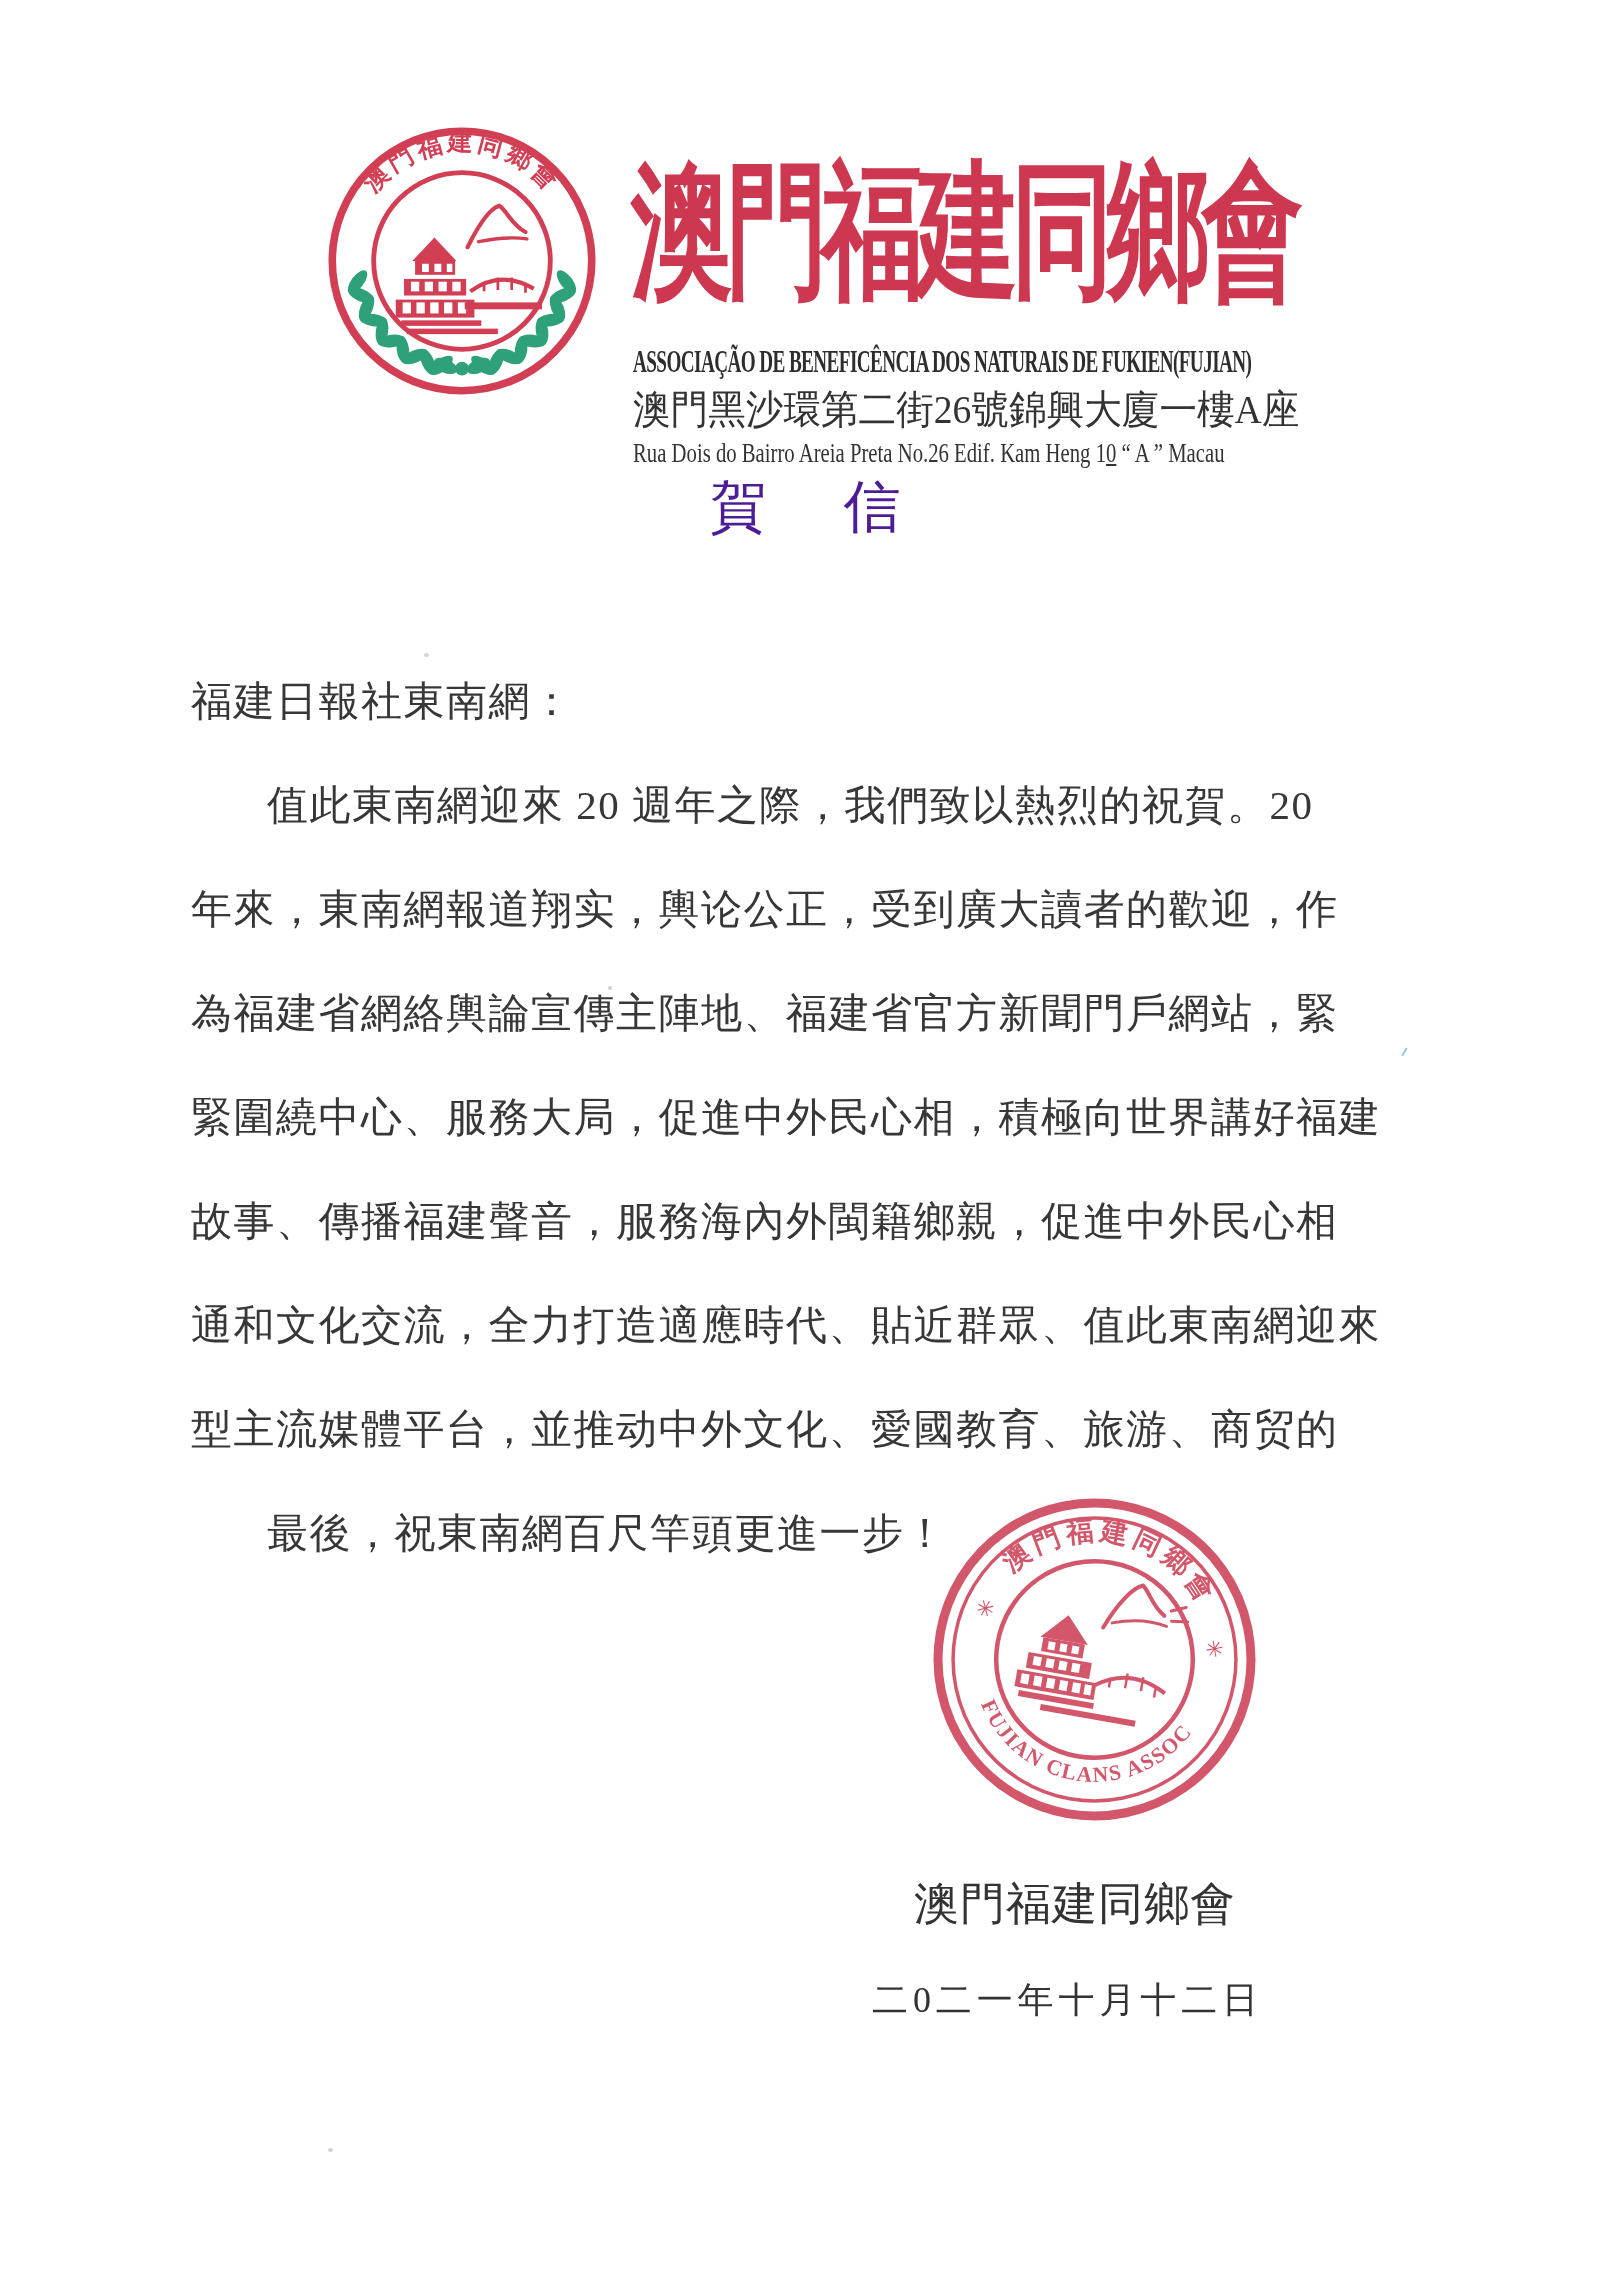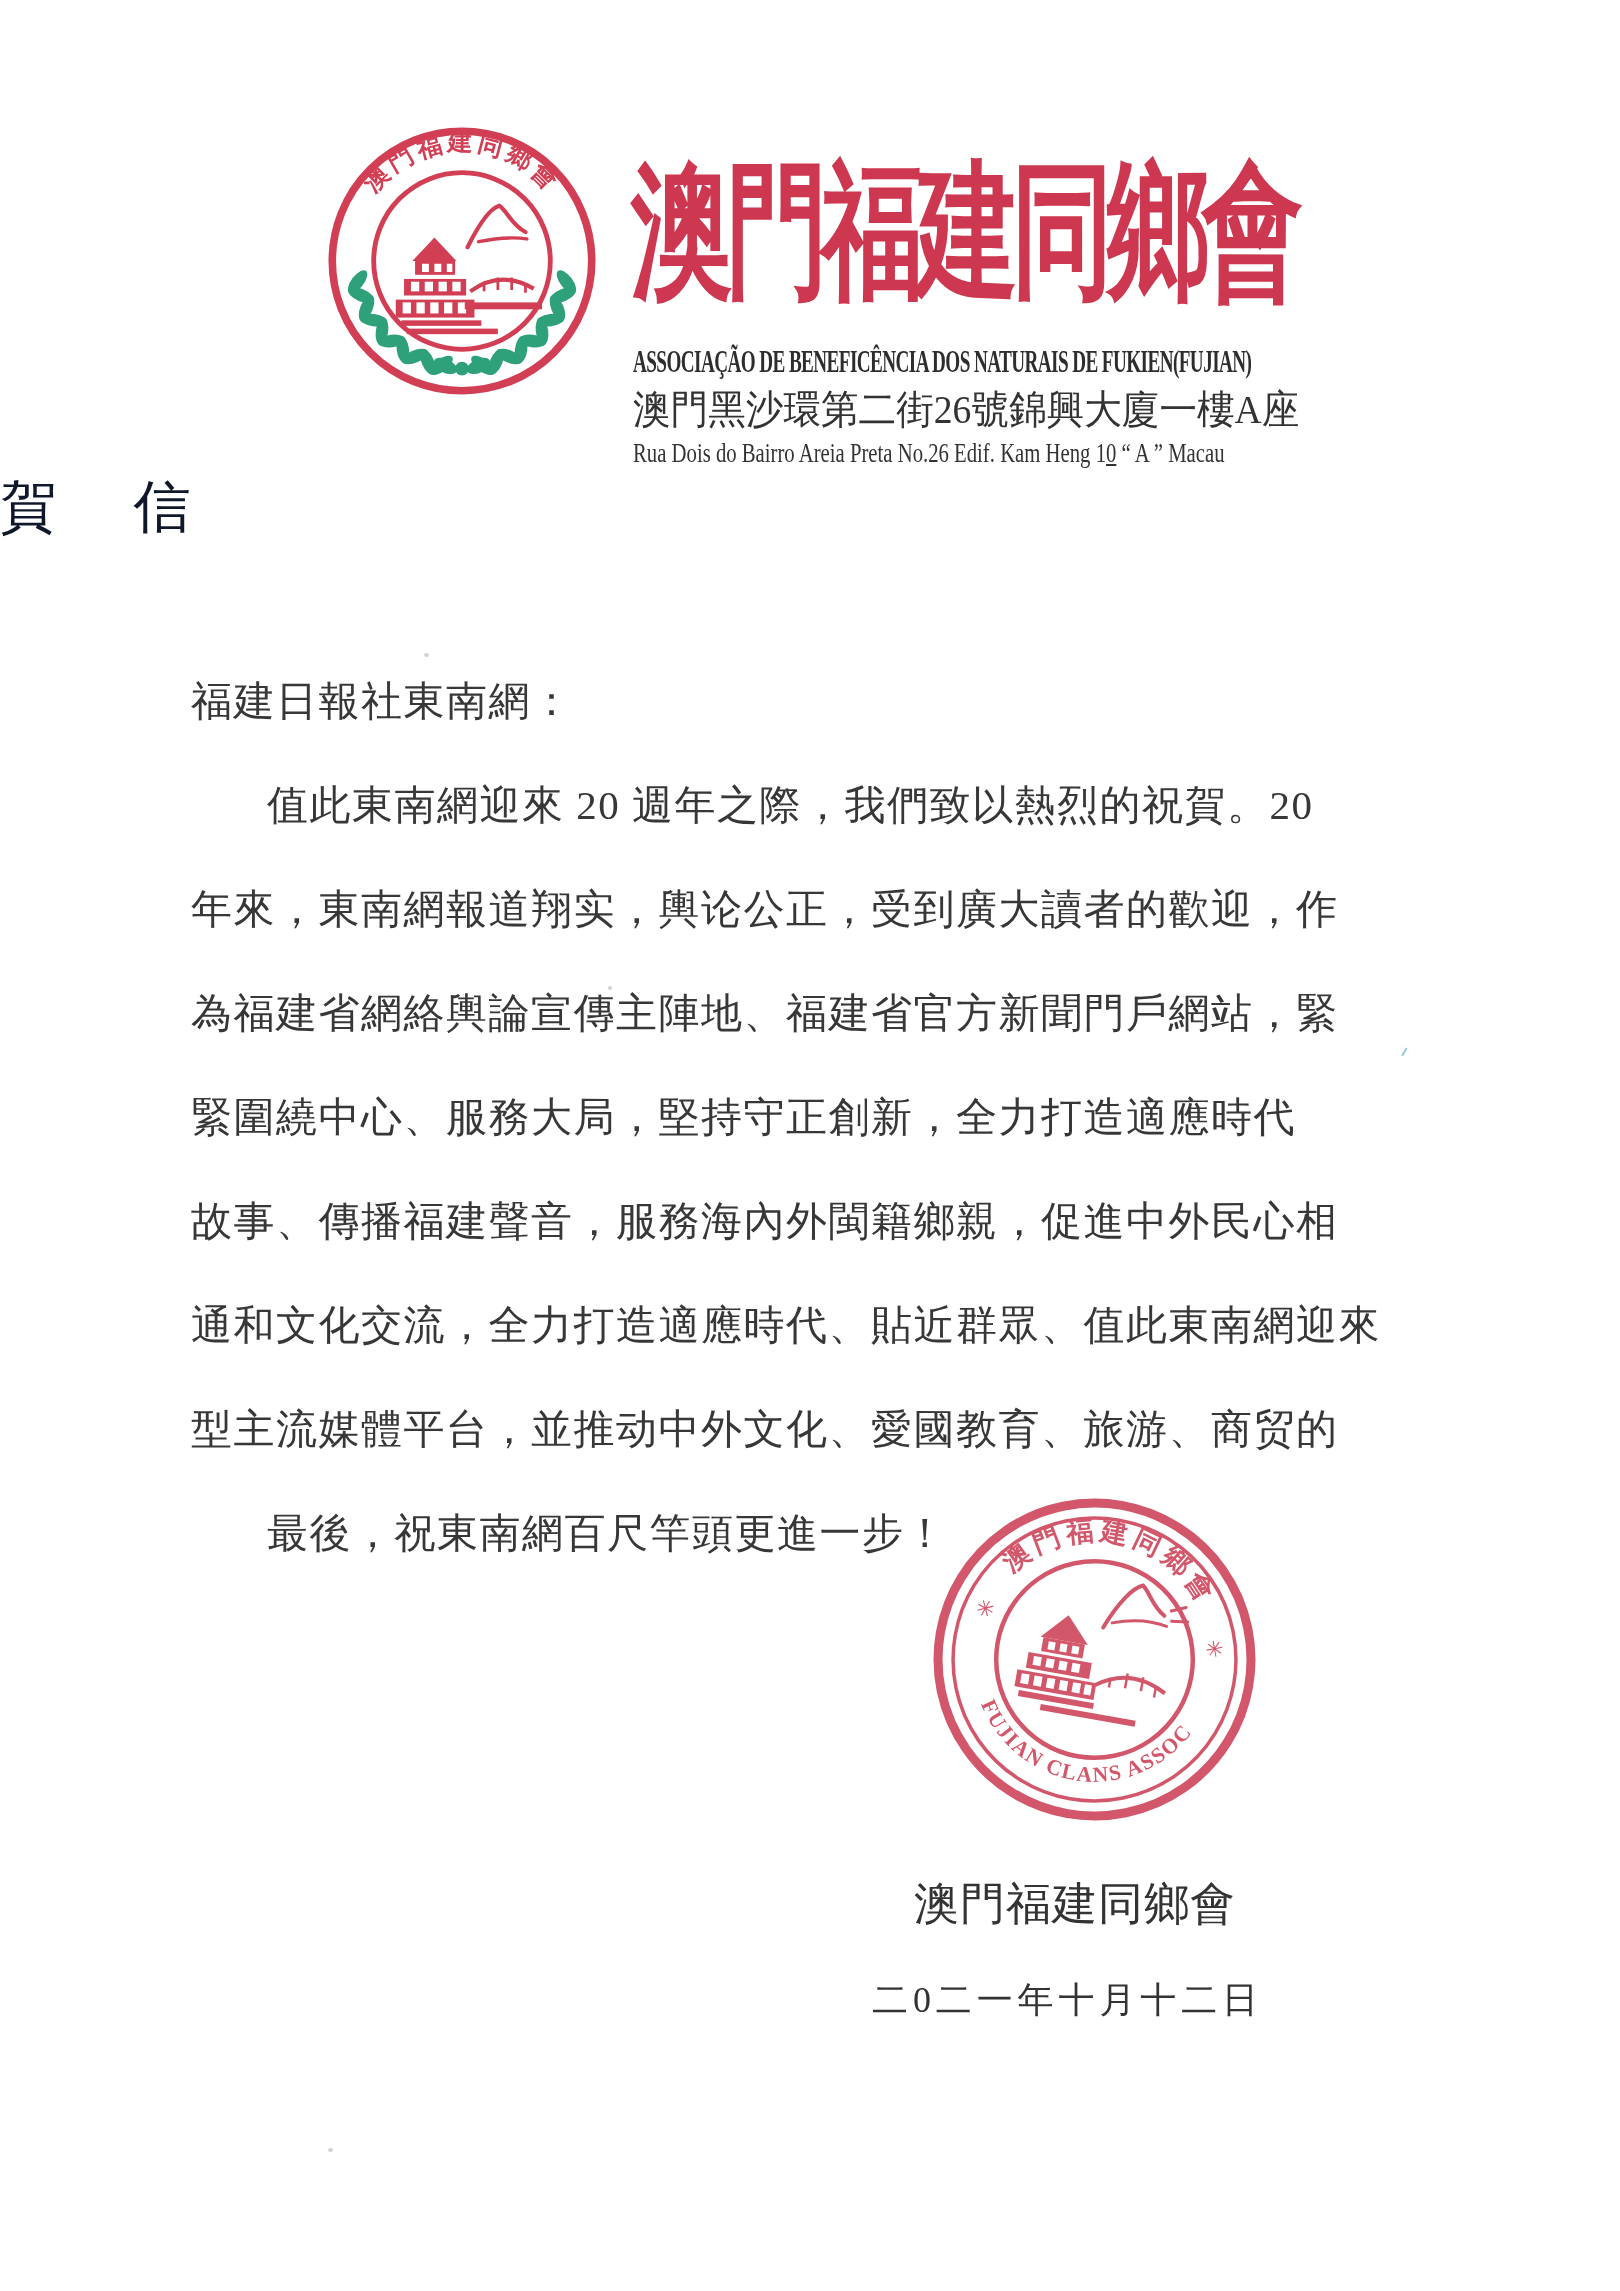--- a/index.html
+++ b/index.html
@@ -32,22 +32,22 @@
   .brand-addr-en {
     position:absolute; left:633px; top:437px;
     font-size:28px; color:#333; white-space:nowrap;
     transform:scaleX(0.74); transform-origin:left top;
   }
   .brand-addr-en .ord { text-decoration:underline; }
 
   
   .title {
     position:absolute; left:0; top:469px; width:1620px;
-    text-align:left; font-size:57px; letter-spacing:9.8px;
-    color:#0f172a; font-weight:500;
+    text-align:center; font-size:57px; letter-spacing:9.8px;
+    color:#4c1d95; font-weight:500;
   }
   .body {
     position:absolute; left:191px; top:649px; width:1294px;
     font-size:41px; line-height:104px; letter-spacing:1.5px; color:#373737;
   }
   .line { height:104px; white-space:nowrap; }
   .indent { padding-left:76px; }
 
   .sig  { position:absolute; left:914px; top:1874px; font-size:45px; letter-spacing:1px; color:#333; }
   .date { position:absolute; left:872px; top:1976px; font-size:36px; letter-spacing:4.9px; color:#333; }
@@ -141,21 +141,21 @@
   <div class="brand-addr-cn">澳門黑沙環第二街26號錦興大廈一樓A座</div>
   <div class="brand-addr-en"><span>Rua Dois do Bairro Areia Preta No.26 Edif. Kam Heng 1</span><span class="ord">0</span><span> “ A ” Macau</span></div>
 
   <div class="title">賀　信</div>
 
   <div class="body">
     <div class="line">福建日報社東南網：</div>
     <div class="line indent">值此東南網迎來 20 週年之際，我們致以熱烈的祝賀。20</div>
     <div class="line">年來，東南網報道翔实，輿论公正，受到廣大讀者的歡迎，作</div>
     <div class="line">為福建省網絡輿論宣傳主陣地、福建省官方新聞門戶網站，緊</div>
-    <div class="line">緊圍繞中心、服務大局，堅持守正創新，全力打造適應時代</div>
+    <div class="line">緊圍繞中心、服務大局，促進中外民心相，積極向世界講好福建</div>
     <div class="line">故事、傳播福建聲音，服務海內外閩籍鄉親，促進中外民心相</div>
     <div class="line">通和文化交流，全力打造適應時代、貼近群眾、值此東南網迎來</div>
     <div class="line">型主流媒體平台，並推动中外文化、愛國教育、旅游、商贸的</div>
     <div class="line indent">最後，祝東南網百尺竿頭更進一步！</div>
   </div>
 
   <div class="sig">澳門福建同鄉會</div>
   <div class="date">二0二一年十月十二日</div>
 
   <svg class="stamp" viewBox="0 0 330 330" aria-hidden="true">

